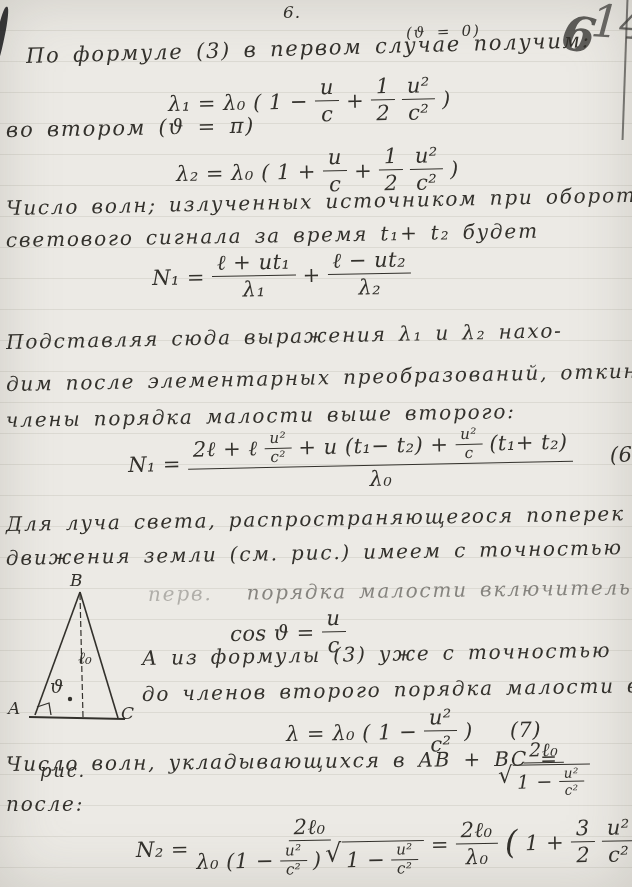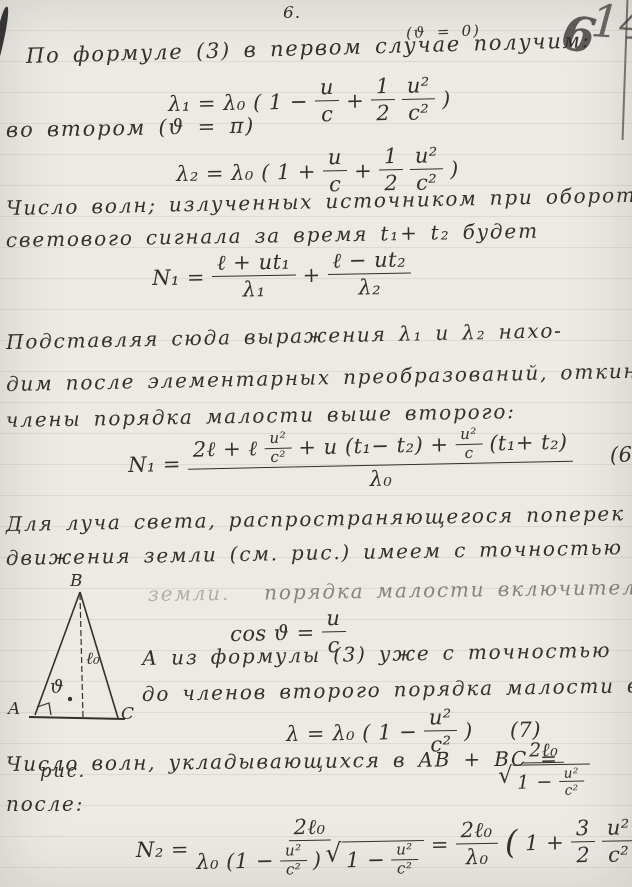--- a/index.html
+++ b/index.html
@@ -129,37 +129,37 @@
         <span>(t₁+ t₂)</span>
       </span>
       <span class="den">λ₀</span>
     </span>
     <span class="tag">(6)</span>
   </div>
 
   <div class="hw" style="left:6px;top:512px;transform:rotate(-1deg);">Для луча света, распространяющегося поперек</div>
   <div class="hw" style="left:6px;top:546px;transform:rotate(-1deg);">движения земли (см. рис.) имеем с точностью до членов</div>
   <div class="hw" style="left:148px;top:582px;transform:rotate(-0.8deg);">
-    <span class="xfaint">земли.</span>
+    <span class="xfaint">перв.</span>
     <span class="faint" style="margin-left:22px;">порядка малости включительно:</span>
   </div>
 
   <div class="fig" style="left:24px;top:580px;width:110px;height:148px;">
     <svg width="110" height="148" viewBox="0 0 110 148">
       <path d="M11,135 L56,12" stroke="currentColor" stroke-width="1.6" fill="none"></path>
       <path d="M56,12 L94,138" stroke="currentColor" stroke-width="1.6" fill="none"></path>
       <path d="M5,137 L101,139" stroke="currentColor" stroke-width="1.8" fill="none"></path>
       <path d="M56,14 L59,137" stroke="currentColor" stroke-width="1.2" fill="none" stroke-dasharray="6 3"></path>
       <path d="M13,127 L25,123 L27,135" stroke="currentColor" stroke-width="1.3" fill="none"></path>
       <circle cx="46" cy="119" r="2.2" fill="currentColor"></circle>
     </svg>
     <span class="figlabel" style="left:46px;top:-10px;">B</span>
     <span class="figlabel" style="left:-16px;top:118px;">A</span>
     <span class="figlabel" style="left:97px;top:123px;">C</span>
-    <span class="figlabel" style="left:62px;top:68px;">ℓ₀</span>
+    <span class="figlabel" style="left:54px;top:68px;">ℓ₀</span>
     <span class="figlabel" style="left:26px;top:95px;font-size:19px;">ϑ</span>
   </div>
   <div class="hw" style="left:40px;top:760px;font-size:18px;text-align:center;">рис.</div>
 
   <div class="formula" style="left:230px;top:608px;transform:rotate(-1deg);">
     <span>cos ϑ =</span>
     <span class="frac">
         <span class="num">u</span>
         <span class="den">c</span>
       </span>

